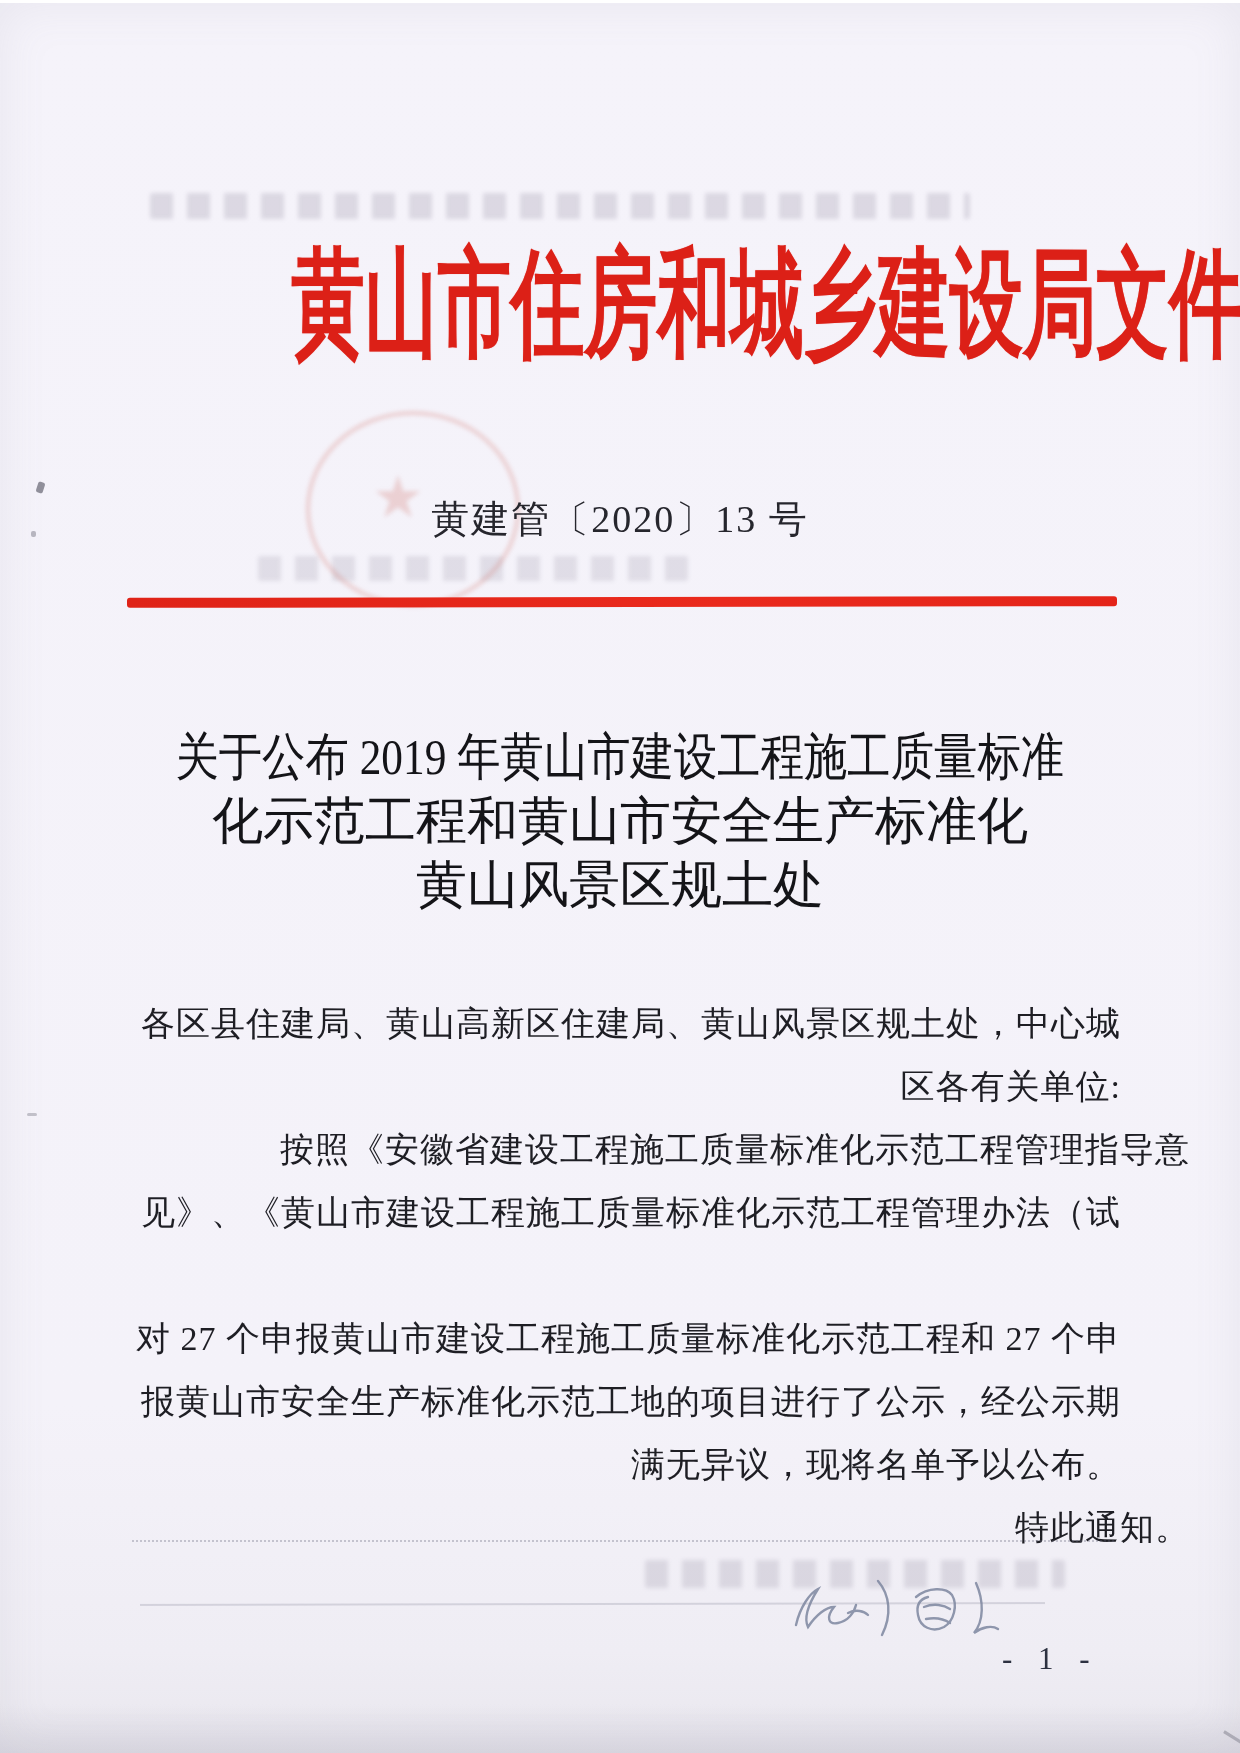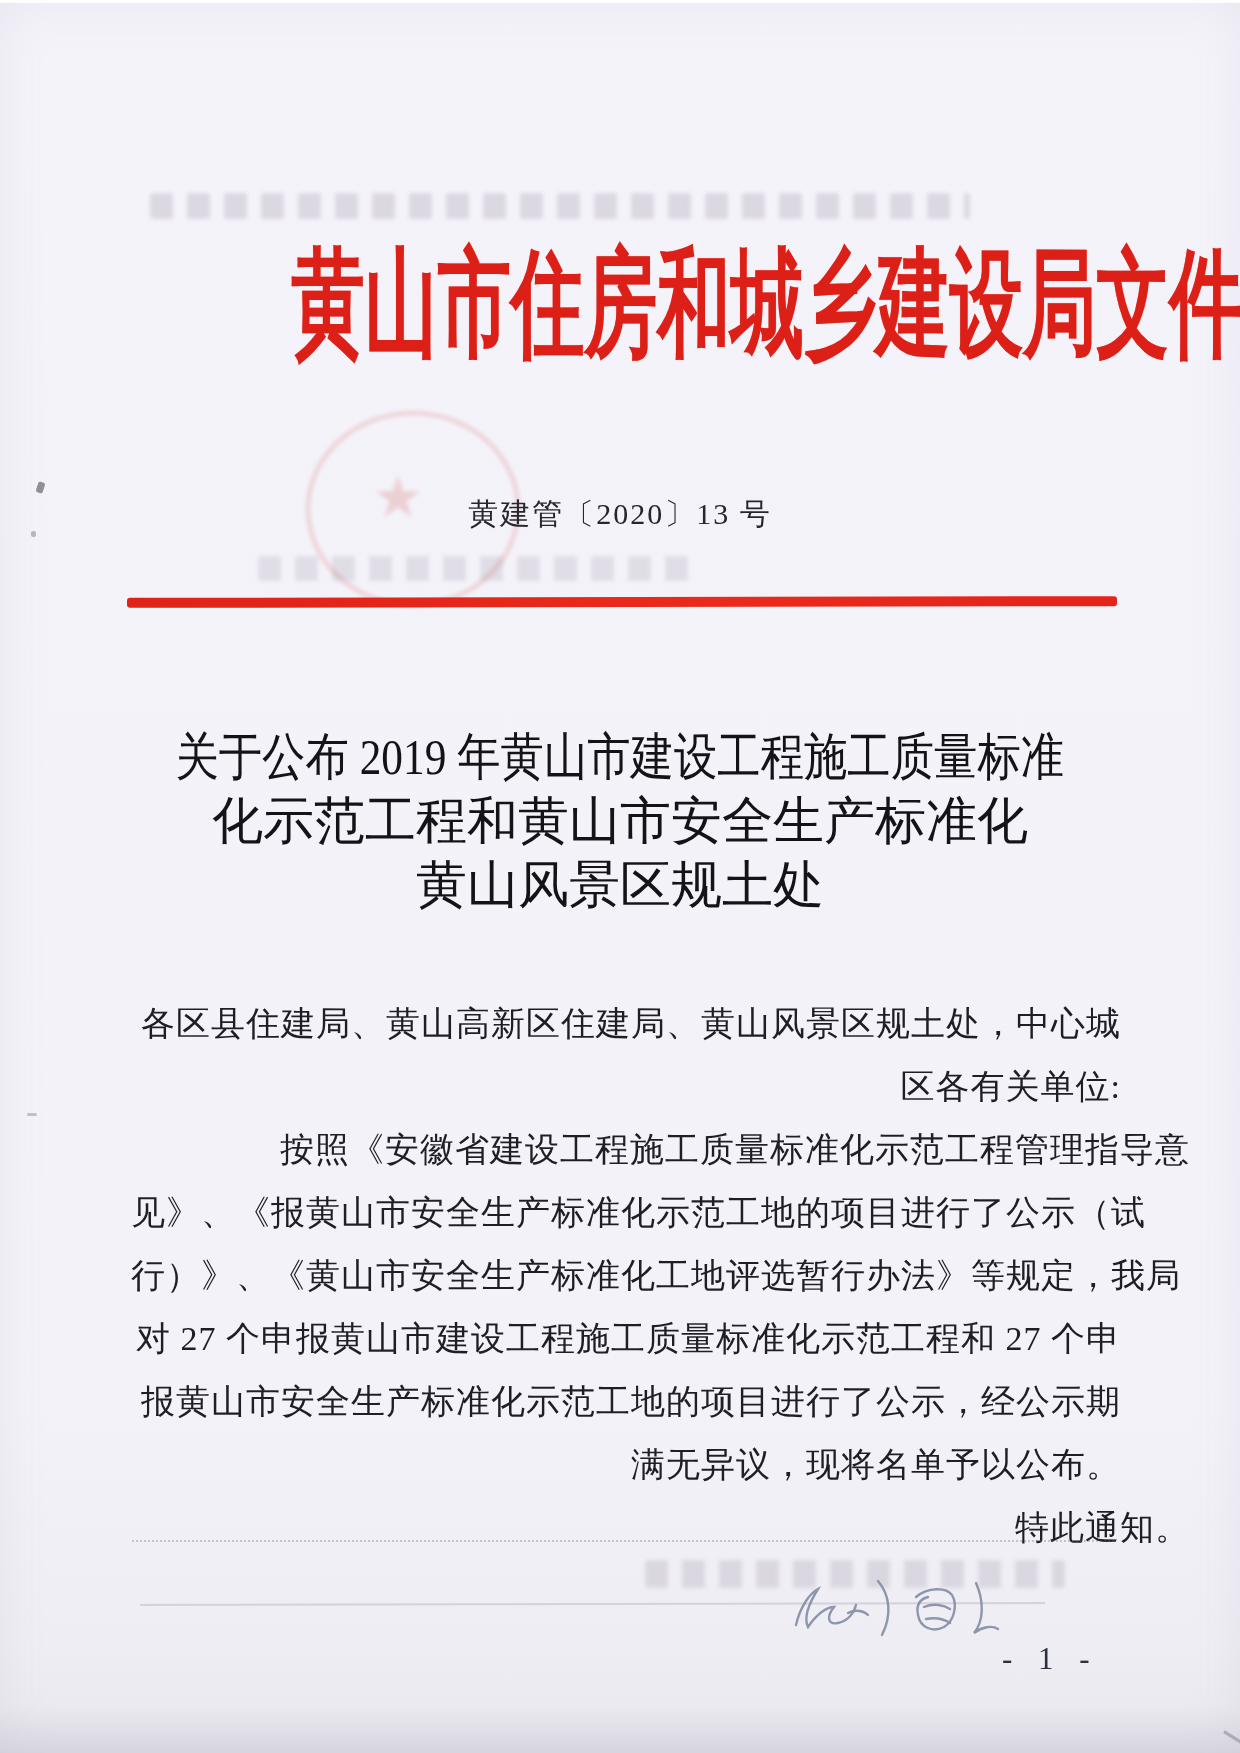--- a/index.html
+++ b/index.html
@@ -57,21 +57,21 @@
 
   
   .org-header { position:absolute; left:0; top:238px; width:100%; text-align:center; white-space:nowrap; }
   .org-header span {
     display:inline-block; transform:scaleX(0.62); transform-origin:center;
     font-size:118px; line-height:1.08; font-weight:bold; color:#dc2017;
     text-shadow:0 0 1px rgba(220,32,23,.6);
   }
   .doc-number {
     position:absolute; left:0; top:491px; width:100%; text-align:center;
-    font-size:30px; letter-spacing:2px; color:#26262d;
+    font-size:38px; letter-spacing:2px; color:#26262d;
   }
   .red-rule {
     position:absolute; left:127px; top:594px; width:990px; height:10px;
     background:linear-gradient(90deg,#df2317,#ea2a1d 60%,#e42419);
     border-radius:3px; transform:rotate(-0.1deg);
   }
 
   
   .title { position:absolute; left:0; top:722px; width:100%; text-align:center; color:#141418; font-weight:normal; }
   .title .tline { font-size:51px; line-height:64px; white-space:nowrap; }
@@ -115,22 +115,21 @@
     <div class="tline">
       <span class="squeeze">关于公布 2019 年黄山市建设工程施工质量标准</span>
     </div>
     <div class="tline">化示范工程和黄山市安全生产标准化</div>
     <div class="tline">黄山风景区规土处</div>
   </div>
 
   <div class="bline" style="top:998px">各区县住建局、黄山高新区住建局、黄山风景区规土处，中心城</div>
   <div class="bline indent" style="top:1124px">按照《安徽省建设工程施工质量标准化示范工程管理指导意</div>
   <div class="bline" style="top:1061px">区各有关单位:</div>
-  <div class="bline" style="top:1187px">见》、《报黄山市安全生产标准化示范工地的项目进行了公示（试</div>
-  <div class="bline" style="top:1250px">行）》、《黄山市安全生产标准化工地评选暂行办法》等规定，我局</div>
+  <div class="bline" style="top:1187px">见》、《黄山市建设工程施工质量标准化示范工程管理办法（试</div>
   <div class="bline" style="top:1313px">对 27 个申报黄山市建设工程施工质量标准化示范工程和 27 个申</div>
   <div class="bline" style="top:1376px">报黄山市安全生产标准化示范工地的项目进行了公示，经公示期</div>
   <div class="bline" style="top:1439px">满无异议，现将名单予以公布。</div>
   <div class="bline indent" style="top:1502px">特此通知。</div>
 
   <div class="dotted-rule"></div>
   <div class="crease"></div>
   <div class="speck speck-a"></div>
   <div class="speck speck-b"></div>
   <div class="speck speck-c"></div>

